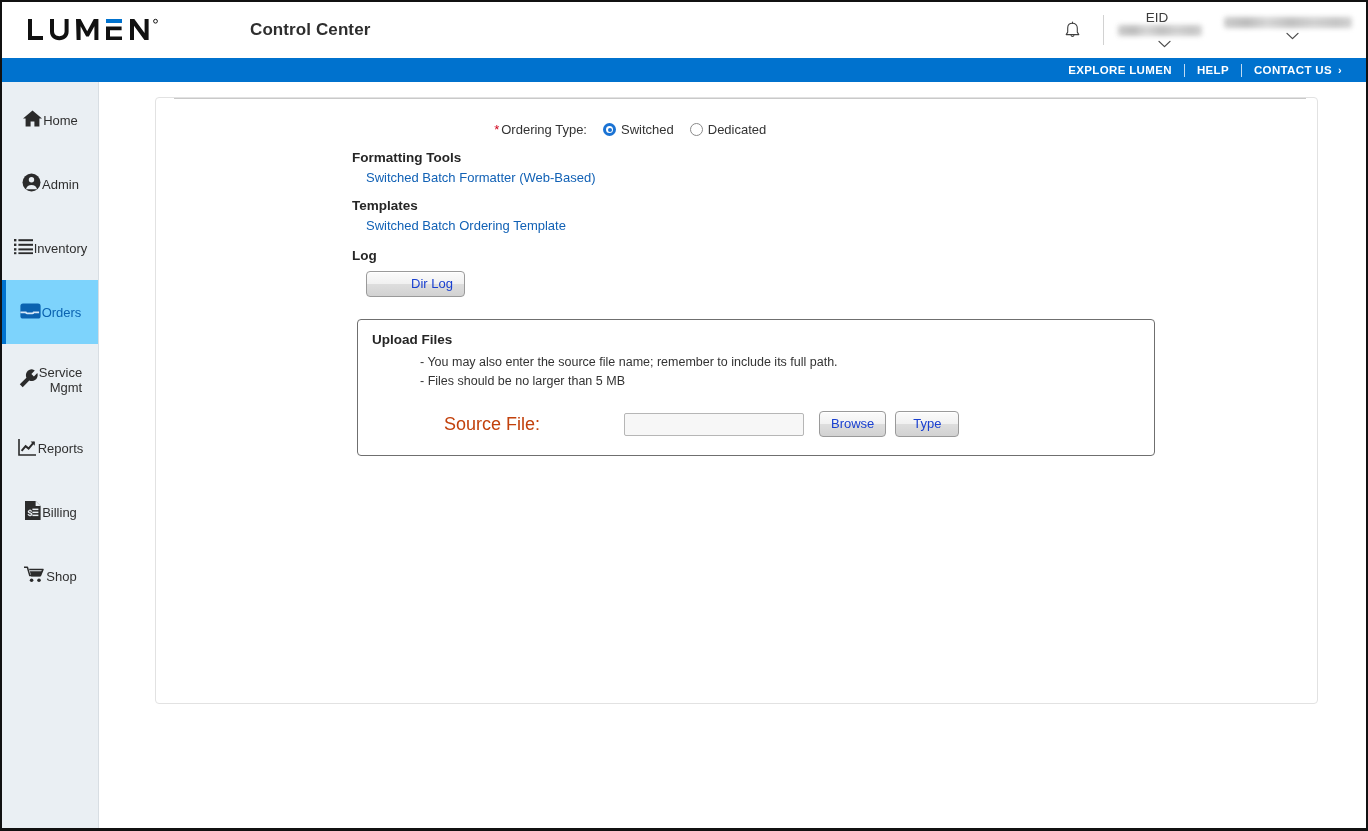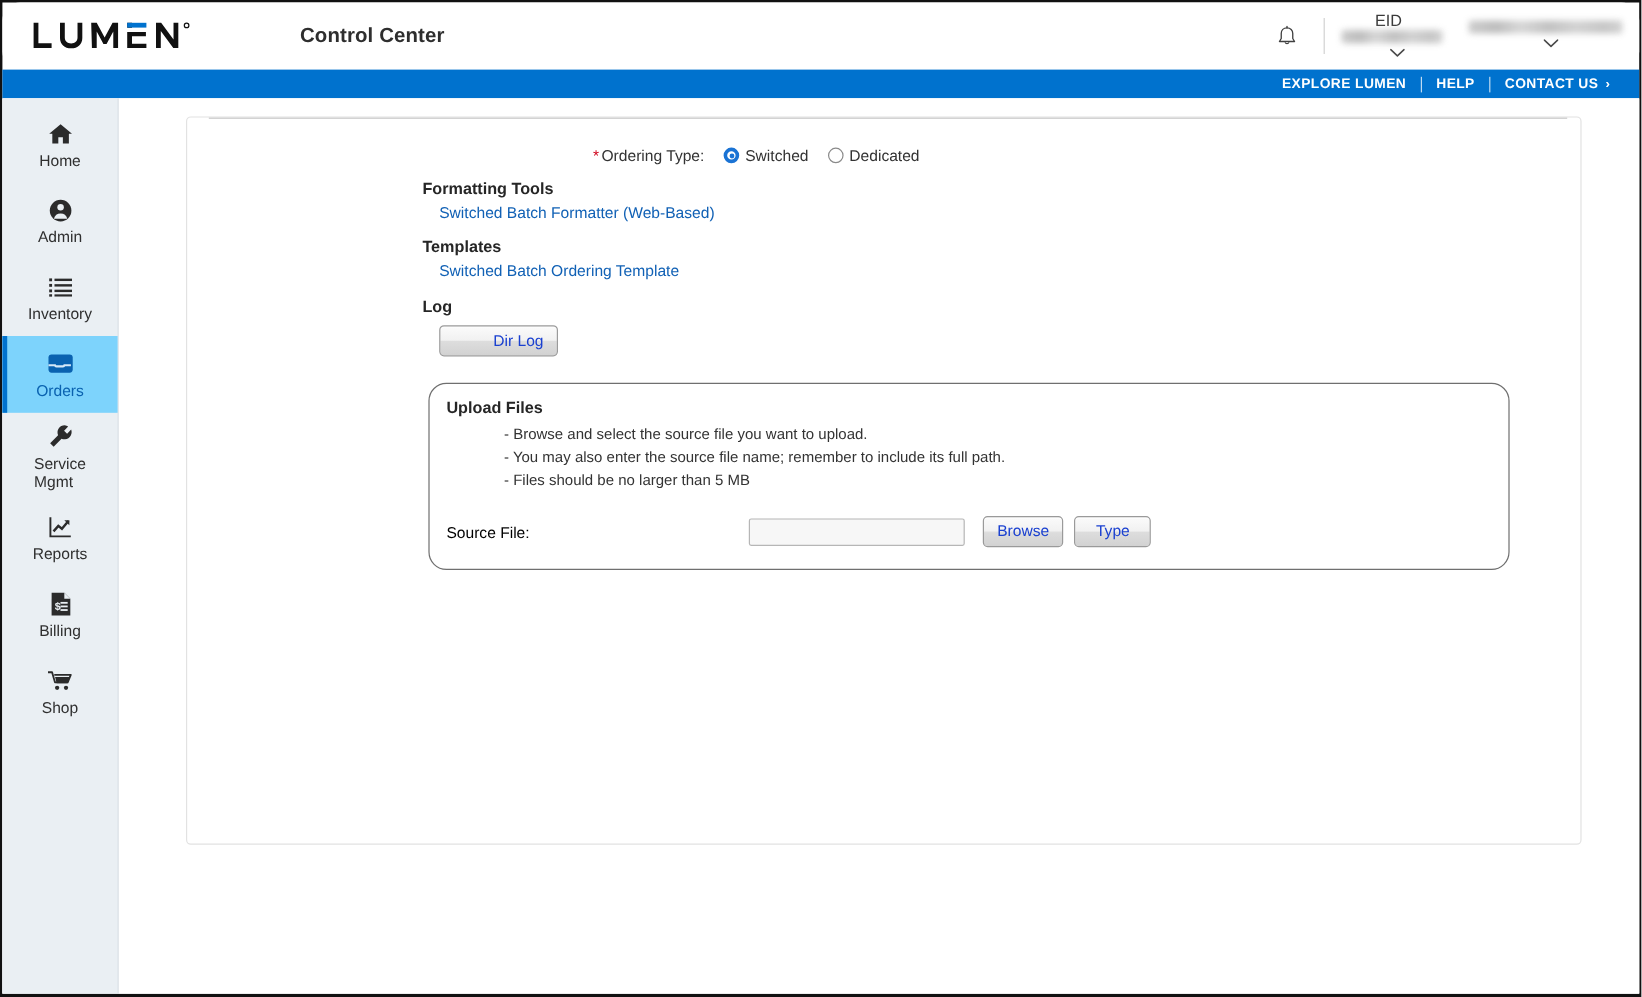--- a/index.html
+++ b/index.html
@@ -143,26 +143,26 @@
     flex: 0 0 97px;
     background: #eaeff3;
     border-right: 1px solid #d8dee3;
     box-sizing: border-box;
     padding-top: 6px;
   }
   .nav-item {
     position: relative;
     height: 64px;
     display: flex;
-    flex-direction: column;
+    flex-direction: row;
     align-items: center;
     justify-content: center;
     cursor: pointer;
     color: #2f2f2f;
-    text-align: left;
+    text-align: right;
   }
   .nav-item .nav-icon {
     height: 24px;
     display: flex;
     align-items: center;
     justify-content: center;
     margin-bottom: 3px;
   }
   .nav-item .nav-label {
     font-size: 13px;
@@ -294,23 +294,23 @@
     cursor: pointer;
     line-height: 15px;
     box-shadow: 0 1px 0 rgba(255,255,255,.85) inset;
   }
   .btn-dirlog { margin-left: 14px; margin-top: 3px; padding-left: 44px; }
 
   
   .upload-panel {
     margin-left: 201px;
     margin-top: 22px;
-    width: 901px;
+    width: 798px;
     border: 1px solid #6f6f6f;
-    border-radius: 15px;
+    border-radius: 4px;
     box-sizing: border-box;
     padding: 12px 14px 18px;
     background: #fff;
   }
   .upload-title {
     font-size: 13.5px;
     font-weight: bold;
     color: #262626;
     margin-bottom: 6px;
   }
@@ -323,24 +323,24 @@
   }
   .upload-lines { padding: 0; margin-top: 0; margin-bottom: 0; }
 
   .srcrow {
     display: flex;
     align-items: center;
     margin-top: 20px;
   }
   .src-label {
     width: 252px;
-    text-align: left;
+    text-align: center;
     padding-right: 12px;
-    font-size: 13px;
-    color: #000000;
+    font-size: 18px;
+    color: #c2410c;
     box-sizing: border-box;
   }
   .src-input {
     width: 180px;
     height: 23px;
     border: 1px solid #b6b6b6;
     background: #f7f7f7;
     border-radius: 2px;
     font-family: "Liberation Sans", sans-serif;
     font-size: 13px;
@@ -547,21 +547,20 @@
           </div>
 
           <div class="sect log">
             <div class="sect-head">Log</div>
             <button class="btn btn-dirlog">Dir Log</button>
           </div>
 
           <div class="upload-panel">
             <div class="upload-title">Upload Files</div>
             <ul class="upload-lines">
-              <li>- Browse and select the source file you want to upload.</li>
               <li>- You may also enter the source file name; remember to include its full path.</li>
               <li>- Files should be no larger than 5 MB</li>
             </ul>
             <div class="srcrow">
               <div class="src-label">Source File:</div>
               <input class="src-input" type="text" value="" style="">
               <div class="src-btns">
                 <button class="btn btn-browse">Browse</button>
                 <button class="btn btn-send">Type</button>
               </div>

